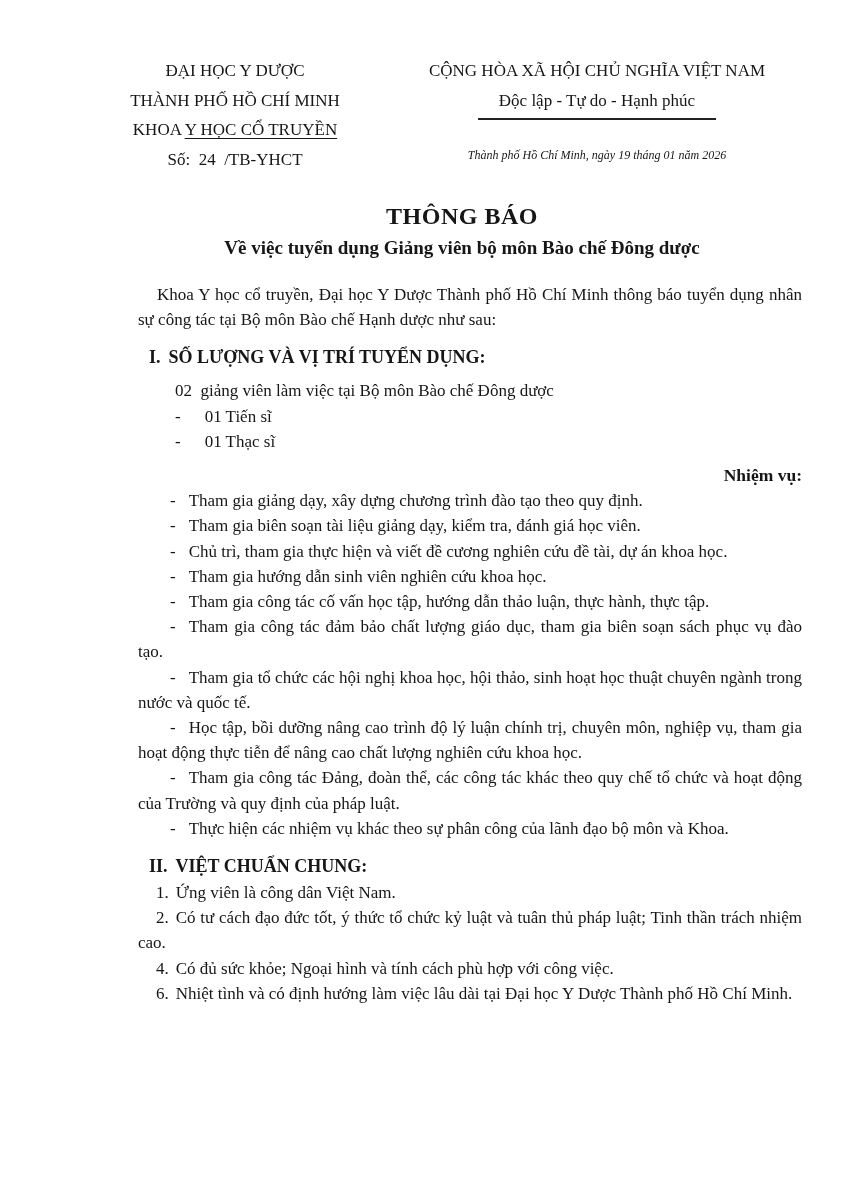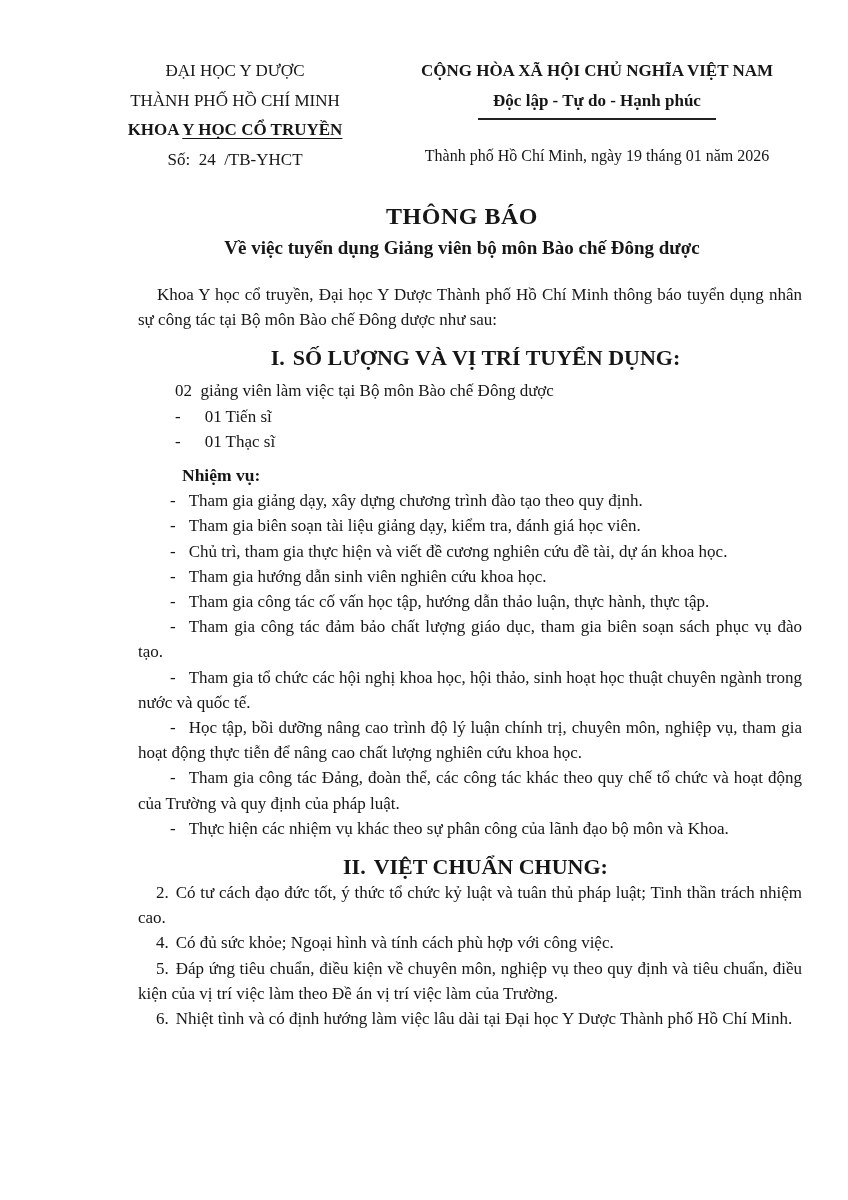--- a/index.html
+++ b/index.html
@@ -31,33 +31,34 @@
     font-size: 17px;
     line-height: 29.5px;
   }
   .national {
     width: 438px;
     margin-left: auto;
     text-align: center;
     font-size: 17px;
     line-height: 29.5px;
   }
-  .bold { font-weight: bold; }
+  .bold { font-weight: normal; }
   .u { text-decoration: underline; text-underline-offset: 3px; }
   .pre { white-space: pre; }
   .motto-rule {
     width: 238px;
     border: none;
     border-top: 2px solid #222222;
     margin: 3px auto 0 auto;
     height: 0;
   }
   .date-line {
+    font-style: italic;
     margin-top: 21px;
-    font-size: 16px;
+    font-size: 12px;
   }
   .title {
     margin-top: 29px;
     text-align: center;
     font-size: 24px;
     font-weight: bold;
     letter-spacing: 0.5px;
   }
   .subtitle {
     margin-top: 7px;
@@ -70,35 +71,35 @@
     font-size: 17px;
     line-height: 25.2px;
   }
   .body p { margin: 0; }
   .intro {
     text-indent: 19px;
     text-align: justify;
   }
   .sec-heading {
     font-weight: bold;
-    font-size: 22px;
+    font-size: 18px;
     padding-left: 11px;
     margin-top: 12px !important;
     line-height: 27px;
-    text-align: center;
   }
   .sec-num { padding-right: 8px; }
   .count-line { padding-left: 37px; margin-top: 7px !important; }
   .pos { padding-left: 37px; }
   .pos .dash { padding-right: 24px; }
   .tasks-heading {
     font-weight: bold;
     font-size: 17.5px;
     padding-left: 44px;
     margin-top: 9px !important;
+    text-align: right;
   }
   .task { text-indent: 32px; text-align: justify; }
   .task .dash { padding-right: 13px; }
   .req { text-indent: 18px; text-align: justify; }
   .req .num { padding-right: 7px; }
 </style>
 </head>
 <body>
 
 <div class="page">
@@ -116,21 +117,21 @@
       <div class="motto-rule"></div>
       <div class="date-line">Thành phố Hồ Chí Minh, ngày 19 tháng 01 năm 2026</div>
     </div>
   </div>
 
   <div class="title">THÔNG BÁO</div>
   <div class="subtitle">Về việc tuyển dụng Giảng viên bộ môn Bào chế Đông dược</div>
 
   <div class="body">
 
-    <p class="intro">Khoa Y học cổ truyền, Đại học Y Dược Thành phố Hồ Chí Minh thông báo tuyển dụng nhân sự công tác tại Bộ môn Bào chế Đông dược như sau:</p>
+    <p class="intro">Khoa Y học cổ truyền, Đại học Y Dược Thành phố Hồ Chí Minh thông báo tuyển dụng nhân sự công tác tại Bộ môn Bào chế Hạnh dược như sau:</p>
 
     <p class="sec-heading"><span class="sec-num">I.</span><span>SỐ LƯỢNG VÀ VỊ TRÍ TUYỂN DỤNG:</span></p>
 
     <p class="count-line pre">02  giảng viên làm việc tại Bộ môn Bào chế Đông dược</p>
 
     <p class="pos"><span class="dash">-</span><span>01 Tiến sĩ</span></p>
     <p class="pos"><span class="dash">-</span><span>01 Thạc sĩ</span></p>
 
     <p class="tasks-heading">Nhiệm vụ:</p>
 
@@ -140,19 +141,19 @@
     <p class="task"><span class="dash">-</span><span>Tham gia hướng dẫn sinh viên nghiên cứu khoa học.</span></p>
     <p class="task"><span class="dash">-</span><span>Tham gia công tác cố vấn học tập, hướng dẫn thảo luận, thực hành, thực tập.</span></p>
     <p class="task"><span class="dash">-</span><span>Tham gia công tác đảm bảo chất lượng giáo dục, tham gia biên soạn sách phục vụ đào tạo.</span></p>
     <p class="task"><span class="dash">-</span><span>Tham gia tổ chức các hội nghị khoa học, hội thảo, sinh hoạt học thuật chuyên ngành trong nước và quốc tế.</span></p>
     <p class="task"><span class="dash">-</span><span>Học tập, bồi dưỡng nâng cao trình độ lý luận chính trị, chuyên môn, nghiệp vụ, tham gia hoạt động thực tiễn để nâng cao chất lượng nghiên cứu khoa học.</span></p>
     <p class="task"><span class="dash">-</span><span>Tham gia công tác Đảng, đoàn thể, các công tác khác theo quy chế tổ chức và hoạt động của Trường và quy định của pháp luật.</span></p>
     <p class="task"><span class="dash">-</span><span>Thực hiện các nhiệm vụ khác theo sự phân công của lãnh đạo bộ môn và Khoa.</span></p>
 
     <p class="sec-heading"><span class="sec-num">II.</span><span>VIỆT CHUẨN CHUNG:</span></p>
 
+    <p class="req"><span class="num">1.</span><span>Ứng viên là công dân Việt Nam.</span></p>
     <p class="req"><span class="num">2.</span><span>Có tư cách đạo đức tốt, ý thức tổ chức kỷ luật và tuân thủ pháp luật; Tinh thần trách nhiệm cao.</span></p>
     <p class="req"><span class="num">4.</span><span>Có đủ sức khỏe; Ngoại hình và tính cách phù hợp với công việc.</span></p>
-    <p class="req"><span class="num">5.</span><span>Đáp ứng tiêu chuẩn, điều kiện về chuyên môn, nghiệp vụ theo quy định và tiêu chuẩn, điều kiện của vị trí việc làm theo Đề án vị trí việc làm của Trường.</span></p>
     <p class="req"><span class="num">6.</span><span>Nhiệt tình và có định hướng làm việc lâu dài tại Đại học Y Dược Thành phố Hồ Chí Minh.</span></p>
 
   </div>
 </div>
 
 </body></html>

